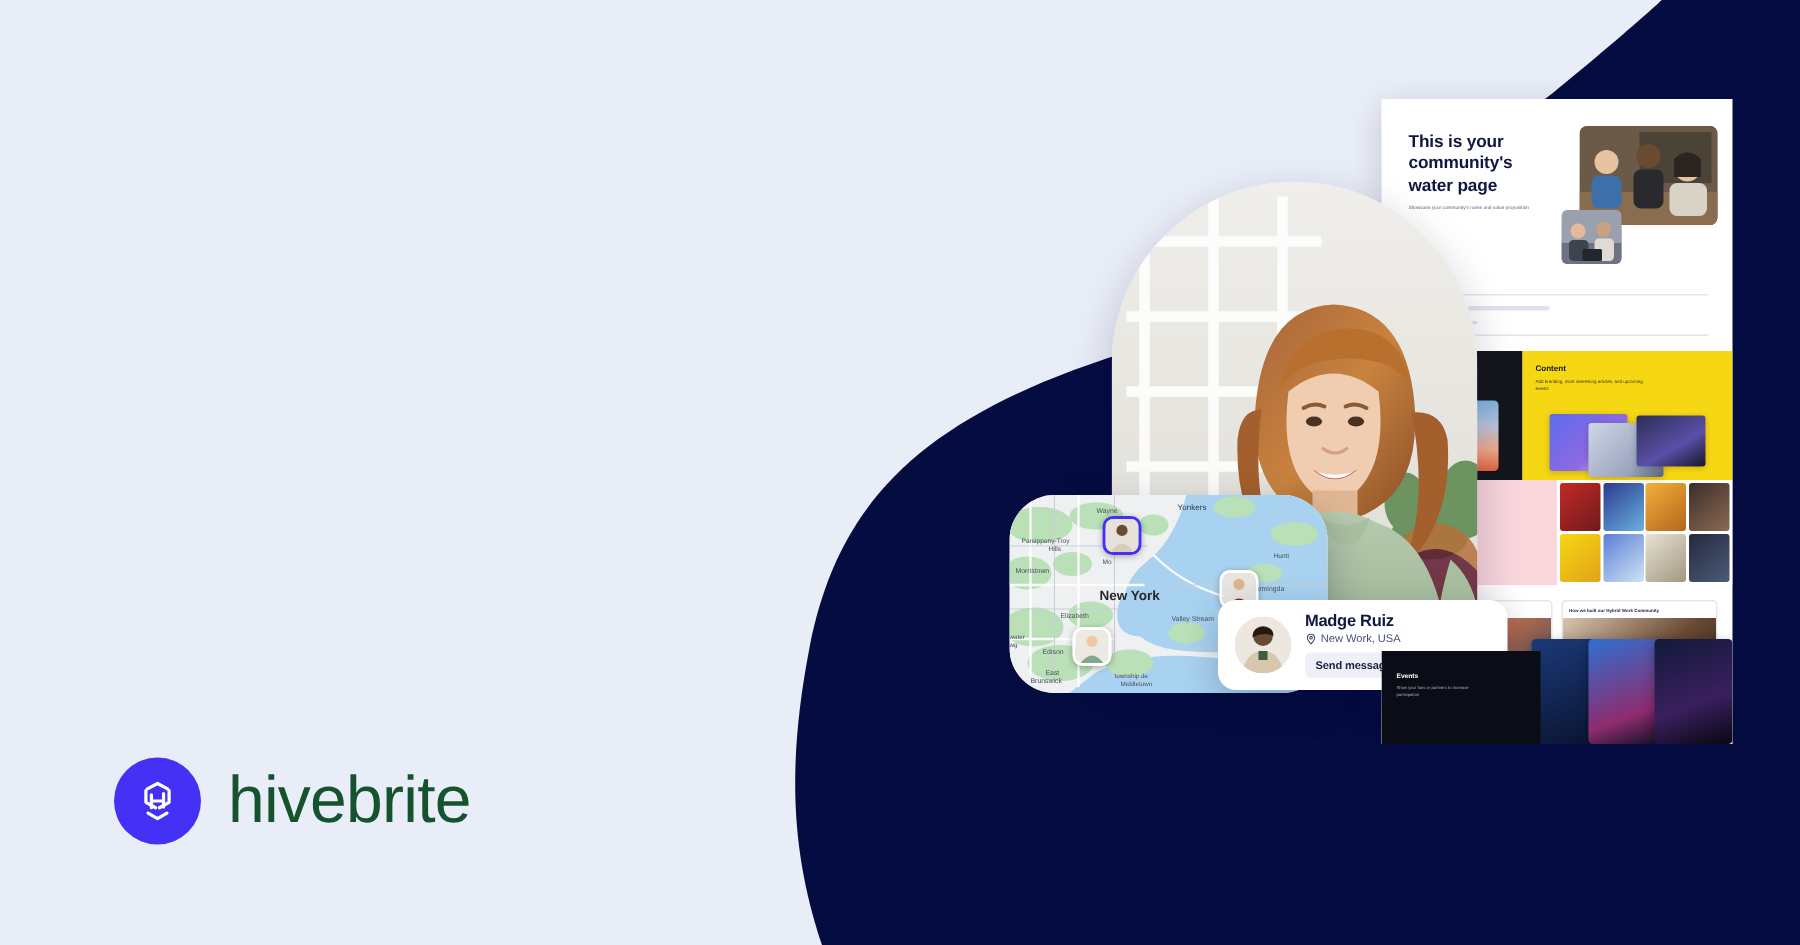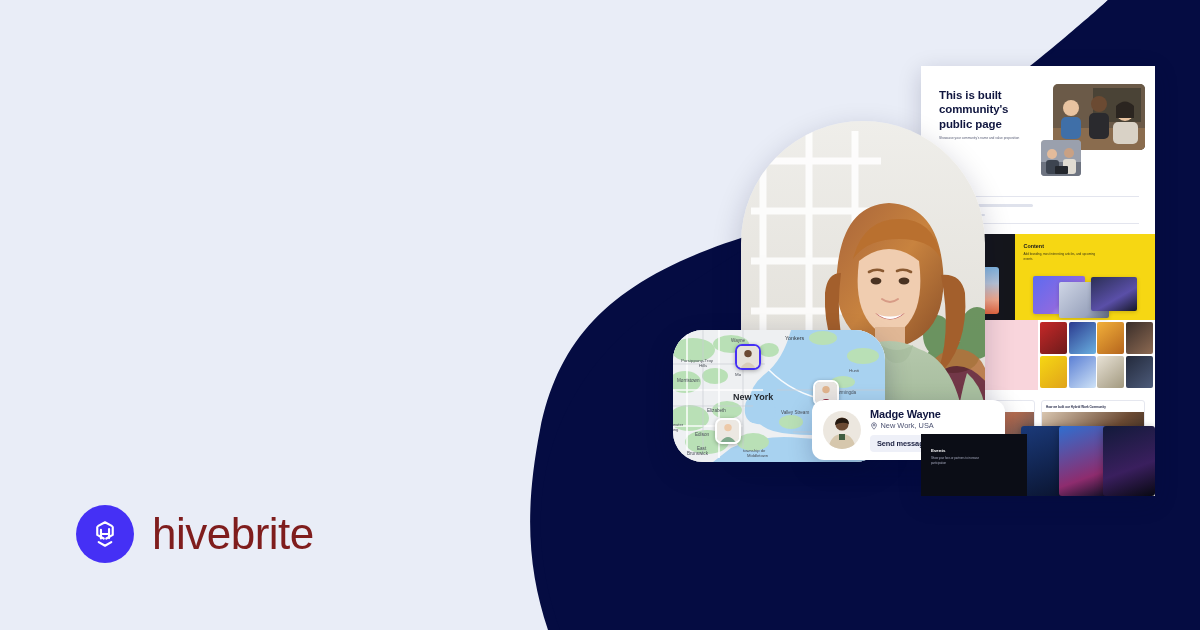--- a/index.html
+++ b/index.html
@@ -38,21 +38,21 @@
     left:76px; top:505px;
     display:flex; align-items:center; gap:18px;
   }
   .logo-mark {
     width:58px; height:58px; border-radius:50%;
     background:#4530f5;
     display:flex; align-items:center; justify-content:center;
     flex:0 0 auto;
   }
   .logo-word {
-    font-size:44px; font-weight:400; color:#7f1d1d;
+    font-size:44px; font-weight:400; color:#14532d;
     letter-spacing:-0.5px; line-height:1;
   }
 
   
   .mock-page {
     position:absolute;
     left:921px; top:66px;
     width:234px; height:430px;
     background:#ffffff;
     box-shadow:0 6px 22px rgba(5,10,50,.18);
@@ -202,21 +202,21 @@
         <path d="M15.5 15.5 L15.5 25 M15.5 20 L24.5 20 M24.5 14.5 L24.5 24.5" stroke="#fff" stroke-width="2.4" stroke-linecap="round"></path>
         <path d="M13 29 L20 33 L27 29" stroke="#fff" stroke-width="2.4" stroke-linecap="round" stroke-linejoin="round"></path>
       </svg>
     </div>
     <div class="logo-word">hivebrite</div>
   </div>
 
   <div class="mock-page">
 
     <div class="mock-hero">
-      <h3>This is built community's public page</h3>
+      <h3>This is your community's water page</h3>
       <p>Showcase your community's name and value proposition</p>
 
       <div class="mock-photo-a">
         <svg class="fig-people" viewBox="0 0 92 66" preserveAspectRatio="none">
           <rect width="92" height="66" fill="#6b5a48"></rect>
           <rect x="40" y="4" width="48" height="34" fill="#4a4336"></rect>
           <rect x="0" y="44" width="92" height="22" fill="#8a6c4e"></rect>
           <circle cx="18" cy="24" r="8" fill="#e8c3a0"></circle>
             <rect x="8" y="33" width="20" height="22" rx="5" fill="#3f6fa8"></rect>
           <circle cx="46" cy="20" r="8" fill="#6b4a32"></circle>
@@ -468,21 +468,21 @@
     <div class="avatar-lg">
       <svg viewBox="0 0 38 38" preserveAspectRatio="none">
         <rect width="38" height="38" fill="#ece7df"></rect>
         <circle cx="19" cy="13" r="6.6" fill="#6b4a33"></circle>
         <path d="M19 7 q7 0 7 6 q-7 -3 -14 1 q0 -7 7 -7z" fill="#241910"></path>
         <path d="M5 38 q3 -15 14 -15 q11 0 14 15z" fill="#d6c7ad"></path>
         <path d="M16 23 h6 v6 h-6z" fill="#3f5c3f"></path>
       </svg>
     </div>
     <div style="flex:1">
-      <div class="pc-name">Madge Wayne</div>
+      <div class="pc-name">Madge Ruiz</div>
       <div class="pc-loc">
         <svg width="8" height="8" viewBox="0 0 12 12" fill="none">
           <path d="M6 1.2 C3.9 1.2 2.4 2.8 2.4 4.7 C2.4 7.2 6 10.8 6 10.8 C6 10.8 9.6 7.2 9.6 4.7 C9.6 2.8 8.1 1.2 6 1.2 Z" stroke="#4a5070" stroke-width="1.1"></path>
           <circle cx="6" cy="4.7" r="1.3" stroke="#4a5070" stroke-width="1.1"></circle>
         </svg>
         <span>New Work, USA</span>
       </div>
       <div class="pc-btns">
         <button class="btn btn-ghost">Send message</button>
         <button class="btn btn-primary">Go to profile</button>

